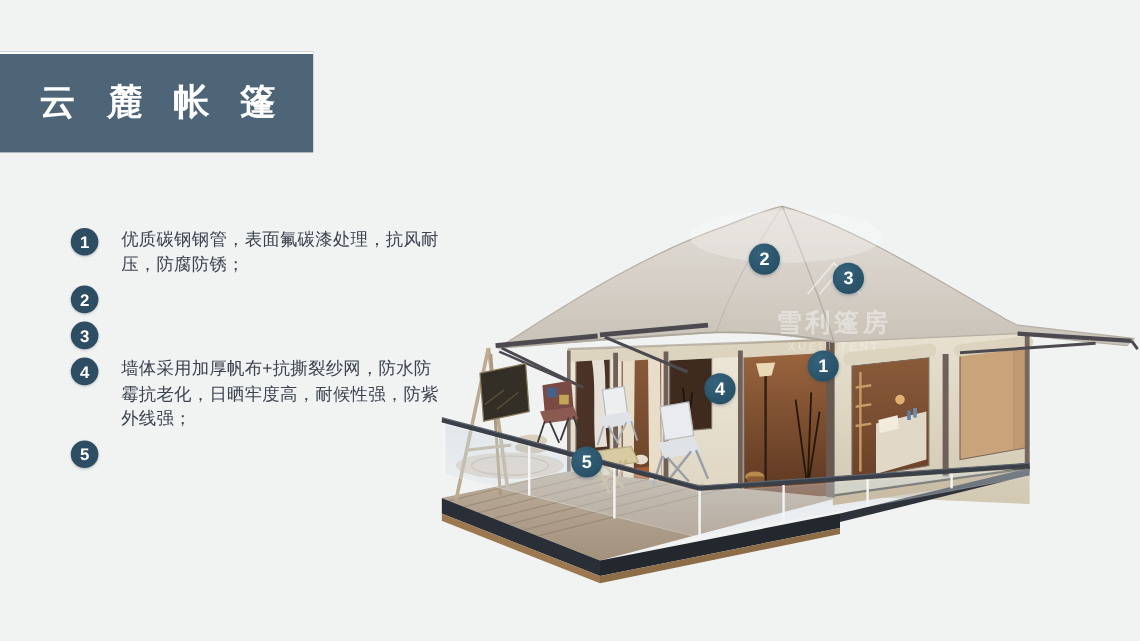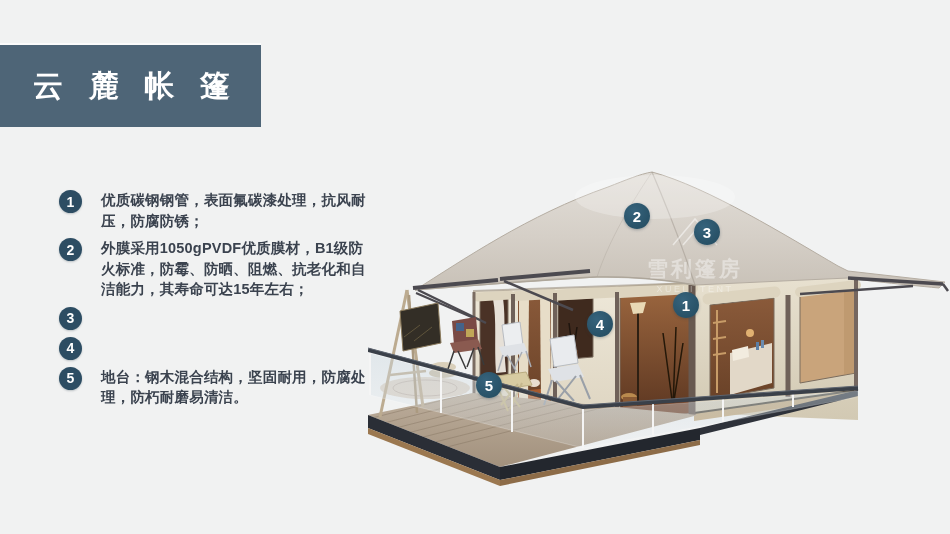--- a/index.html
+++ b/index.html
@@ -28,21 +28,21 @@
   .feature{display:flex;align-items:flex-start;margin-bottom:7px;}
   .bullet{
     flex:0 0 23px;width:23px;height:23px;border-radius:50%;
     background:#2d4d63;color:#fff;
     display:flex;align-items:center;justify-content:center;
     font-size:14px;font-weight:700;margin-top:0px;
     box-shadow:0 1px 2px rgba(30,50,65,.25);
   }
   .ftext{
     margin-left:19px;width:272px;
-    font-size:14.5px;line-height:20.5px;color:#3b434f;font-weight:700;
+    font-size:14.5px;line-height:20.5px;color:#3b434f;font-weight:400;
     letter-spacing:0.2px;
   }
 
   
   .tent{position:absolute;left:368px;top:145px;width:582px;height:390px;}
   .tent svg{position:absolute;left:0;top:0;}
 
   .badge{
     position:absolute;width:26px;height:26px;border-radius:50%;
     background:radial-gradient(circle at 38% 32%, #36637c 0%, #2a546a 60%, #224a5e 100%);
@@ -70,31 +70,30 @@
     </div>
   </div>
 
   <div class="features">
     <div class="feature">
       <div class="bullet">1</div>
       <div class="ftext">优质碳钢钢管，表面氟碳漆处理，抗风耐压，防腐防锈；</div>
     </div>
     <div class="feature">
       <div class="bullet">2</div>
-      <div class="ftext">外膜采用1050gPVDF优质膜材，B1级防火标准，防霉、防晒、阻燃、抗老化和自洁能力，其寿命可达15年左右；</div>
     </div>
     <div class="feature">
       <div class="bullet">3</div>
     </div>
     <div class="feature">
       <div class="bullet">4</div>
+      <div class="ftext">墙体采用加厚帆布+抗撕裂纱网，防水防霉抗老化，日晒牢度高，耐候性强，防紫外线强；</div>
     </div>
     <div class="feature">
       <div class="bullet">5</div>
-      <div class="ftext">地台：钢木混合结构，坚固耐用，防腐处理，防朽耐磨易清洁。</div>
     </div>
   </div>
 
   <div class="tent">
     <svg width="582" height="390" viewBox="0 0 582 390">
       <defs>
         <linearGradient id="roofG" x1="0" y1="0" x2="0" y2="1">
           <stop offset="0" stop-color="#e2ded8"></stop>
             <stop offset="0.55" stop-color="#d5cfc7"></stop>
             <stop offset="1" stop-color="#c8c1b7"></stop>

